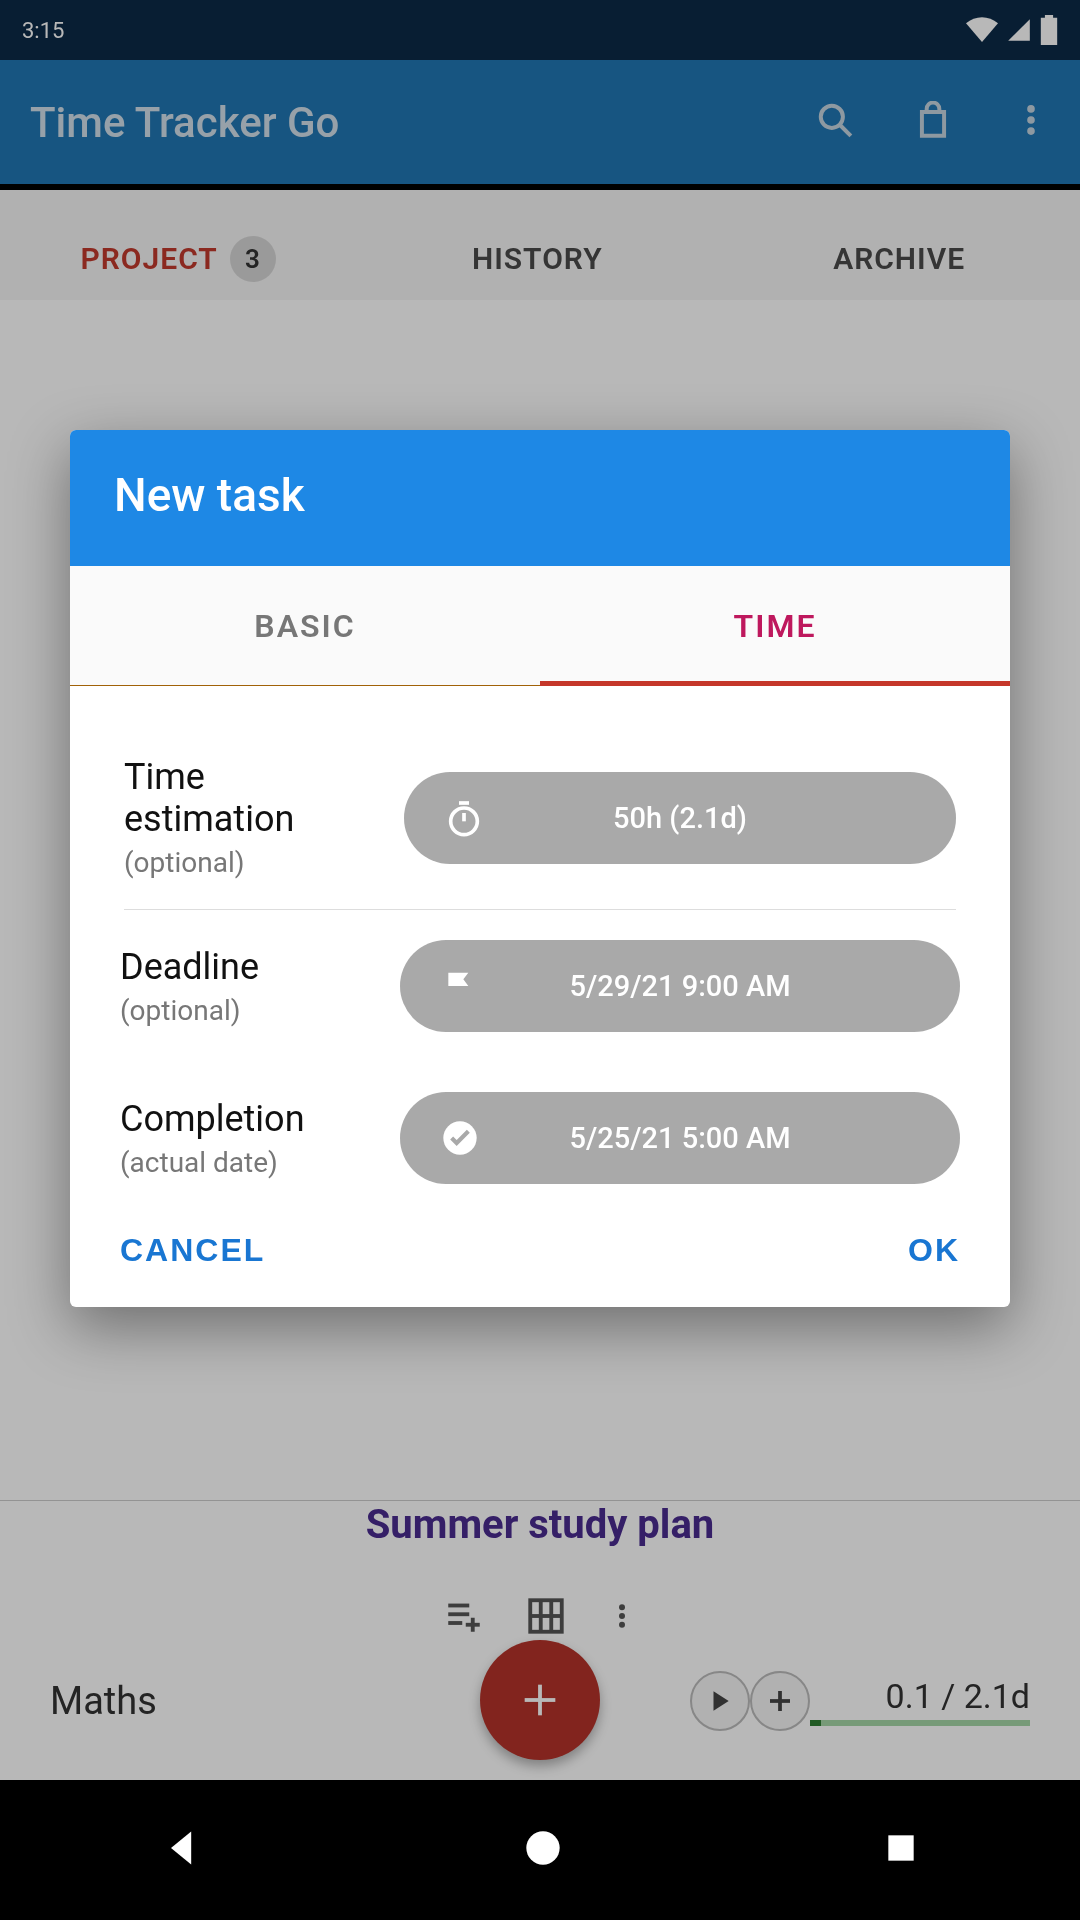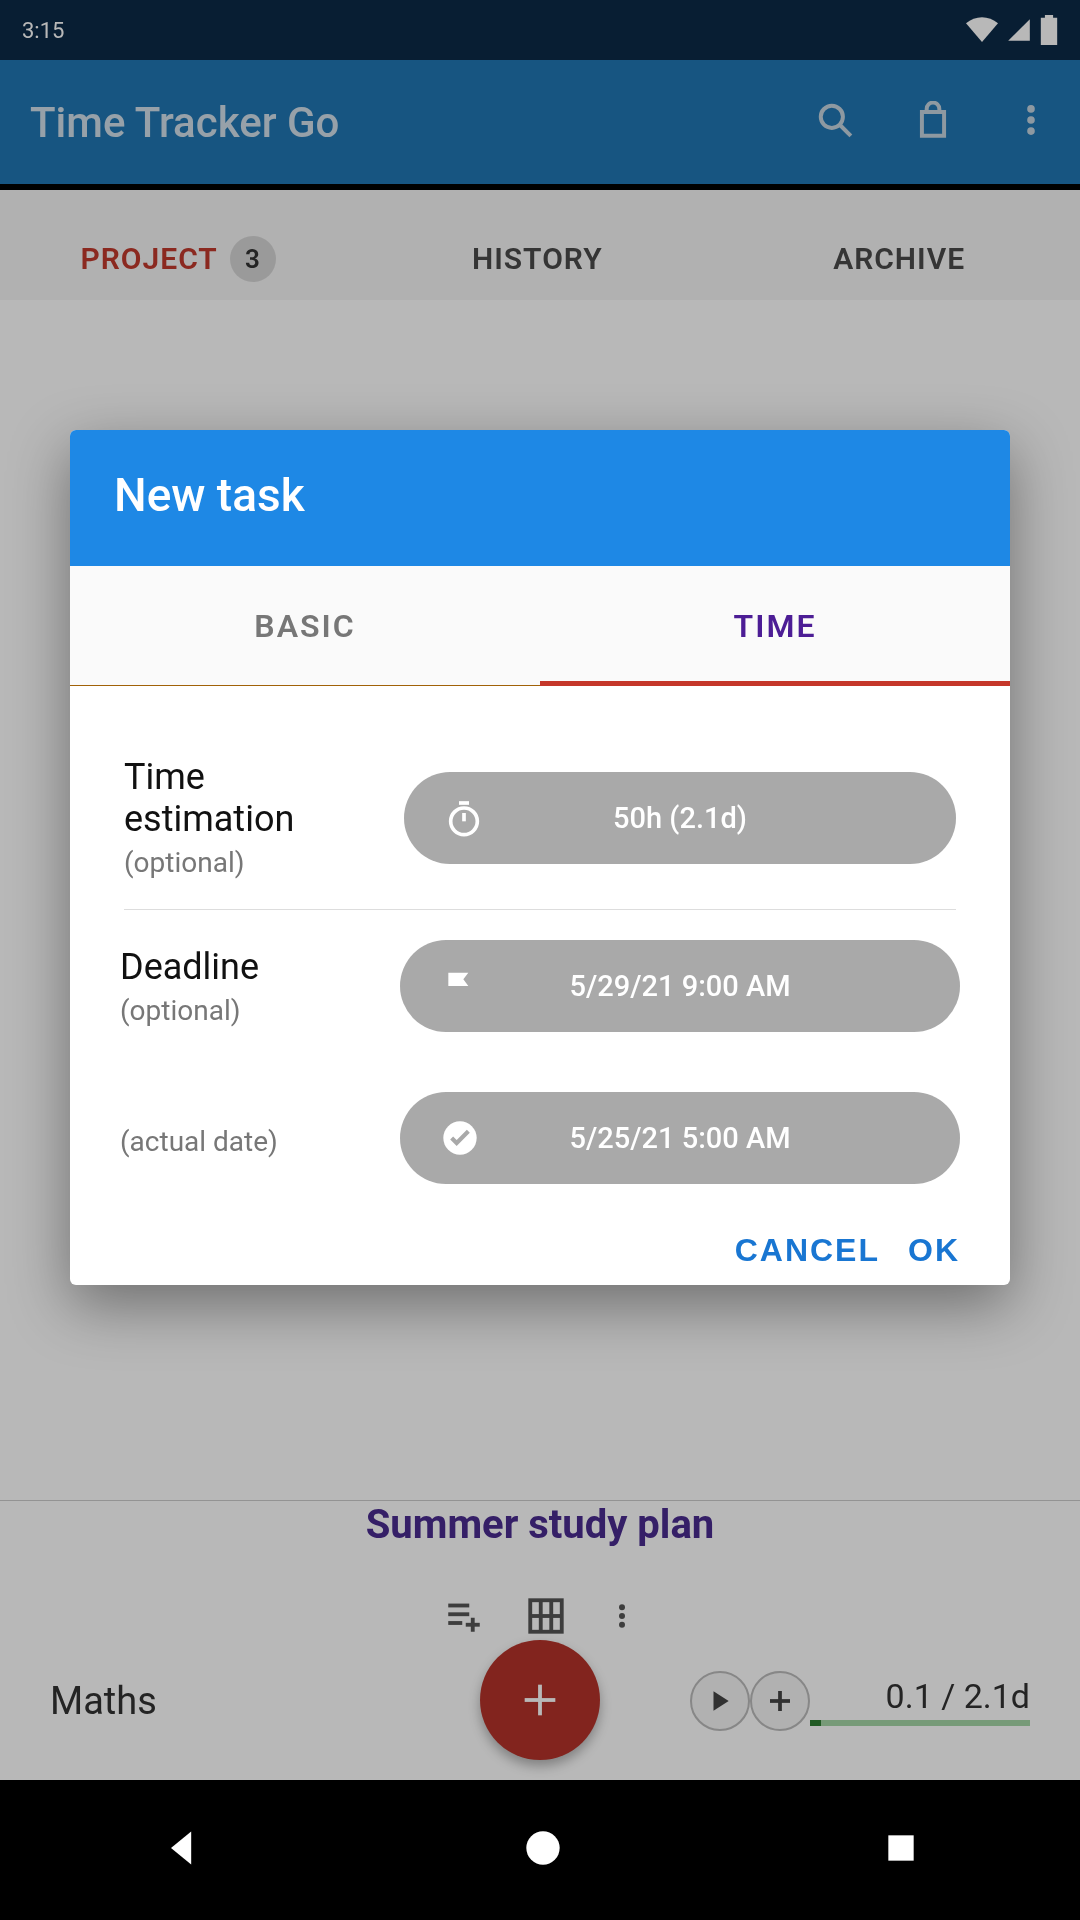--- a/index.html
+++ b/index.html
@@ -91,41 +91,41 @@
   .dialog-header {
     background: #1e88e5; color: #fff; padding: 38px 44px 44px; font-size: 46px; font-weight: 500;
   }
   .dialog-tabs {
     display: flex; height: 120px; background: #fafafa; border-bottom: 1px solid #a16207;
   }
   .dialog-tab {
     flex: 1; display: flex; align-items: center; justify-content: center;
     font-size: 32px; font-weight: 600; letter-spacing: 2px; color: #777; position: relative;
   }
-  .dialog-tab.active { color: #4c1d95; }
+  .dialog-tab.active { color: #be185d; }
   .dialog-tab.active::after {
     content: ''; position: absolute; bottom: -1px; left: 0; right: 0; height: 5px; background: #c5372a;
   }
   .dialog-body { padding: 40px 30px 10px; }
   .field-row {
     display: flex; align-items: center; gap: 30px; padding: 30px 20px;
   }
   .field-row.bordered { border-bottom: 1px solid #ddd; margin: 0 24px; padding-left:0; padding-right:0; }
   .field-label-col { width: 250px; }
   .field-label { font-size: 36px; color: #111; }
   .field-sub { font-size: 28px; color: #777; margin-top: 6px; }
   .pill {
     flex: 1; height: 92px; border-radius: 46px; background: #a9a9a9; color: #fff;
     display: flex; align-items: center; justify-content: center; gap: 28px;
     font-size: 29px; font-weight: 500; padding: 0 36px; position: relative;
   }
   .pill-icon { position: absolute; left: 40px; display:flex; align-items:center; }
   .pill svg { width: 40px; height: 40px; }
   .dialog-actions {
-    display: flex; justify-content: flex-end; gap: 28px; padding: 8px 50px 16px;
+    display: flex; justify-content: space-between; gap: 28px; padding: 8px 50px 38px;
   }
   .dlg-btn {
     color: #1976d2; font-size: 32px; font-weight: 600; letter-spacing: 2px;
     background: none; border: none;
   }
 
   
   .nav-bar {
     position: absolute; bottom: 0; left: 0; right: 0; height: 140px;
     background: #000; display: flex; align-items: center; justify-content: space-around;
@@ -291,20 +291,21 @@
           <svg viewBox="0 0 24 24" fill="#fff">
               <path d="M5 3 v18 M5 4 h12 l-3 4 l3 4 h-12"></path>
             </svg>
         </span>
         <span>5/29/21 9:00 AM</span>
       </div>
     </div>
 
     <div class="field-row">
       <div class="field-label-col">
+        <div class="field-label">Completion</div>
         <div class="field-sub">(actual date)</div>
       </div>
       <div class="pill">
         <span class="pill-icon">
           <svg viewBox="0 0 24 24">
               <circle cx="12" cy="12" r="10" fill="#fff"></circle>
               <path d="M7 12 l3 3 l7 -7" stroke="#a9a9a9" stroke-width="2.5" fill="none"></path>
             </svg>
         </span>
         <span>5/25/21 5:00 AM</span>

